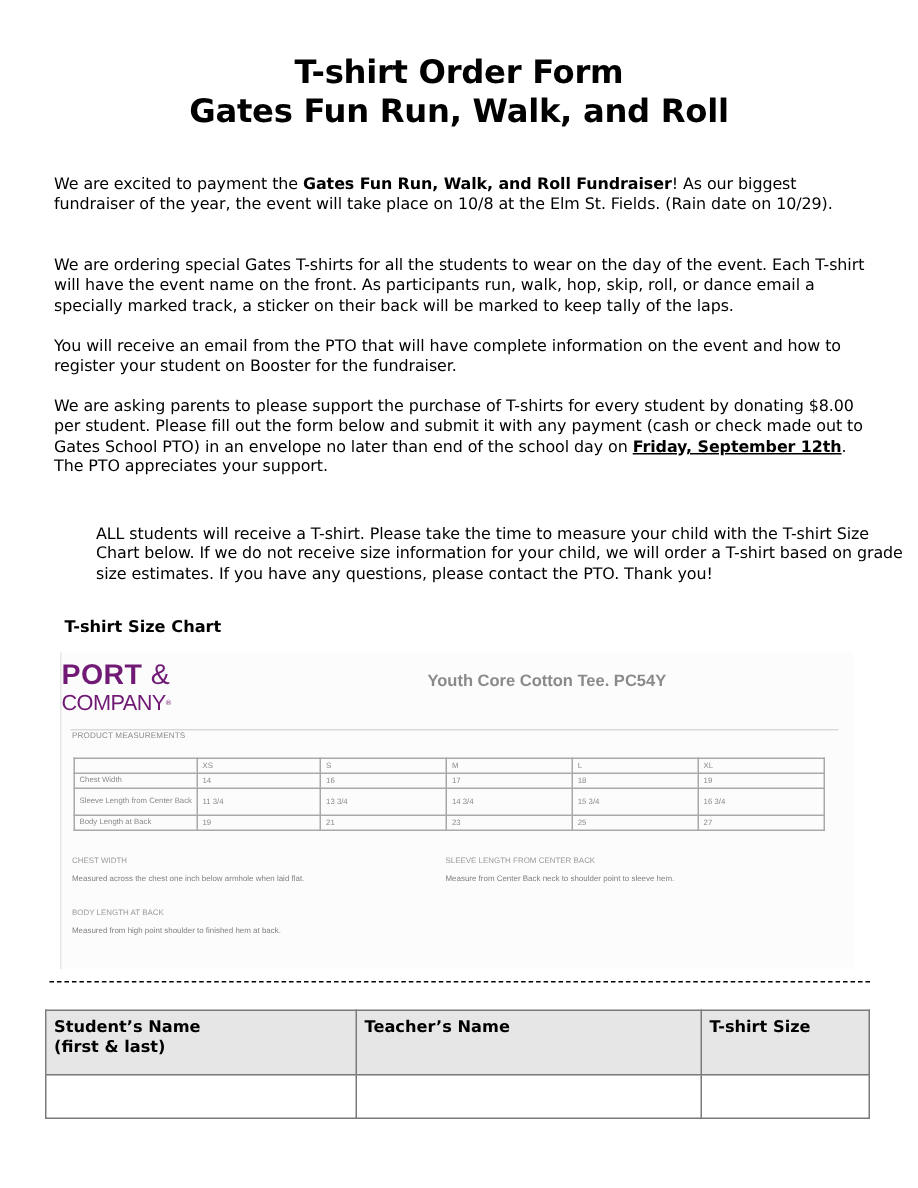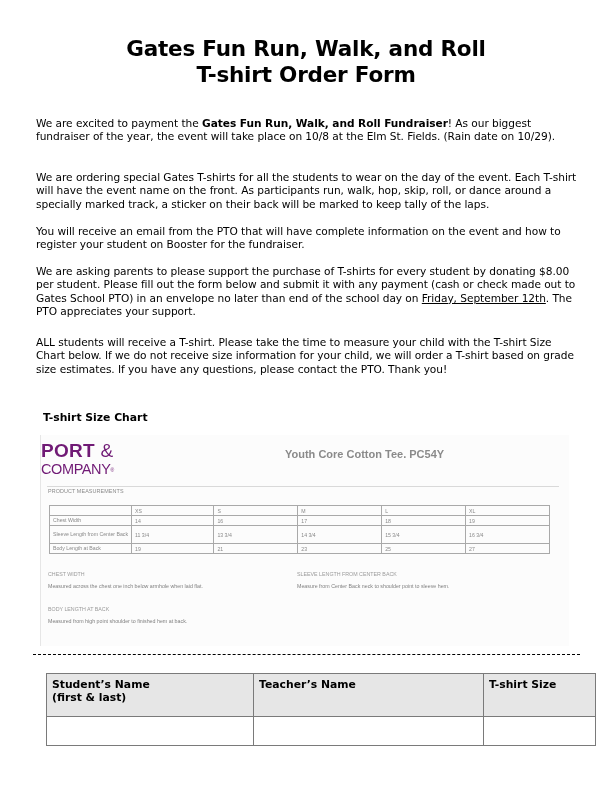--- a/index.html
+++ b/index.html
@@ -2,21 +2,21 @@
 <html><head>
   <meta charset="utf-8">
   <style>
     html, body { margin: 0; padding: 0; background: #ffffff; }
     body { width: 612px; height: 792px; position: relative; overflow: hidden;
            font-family: "DejaVu Sans", sans-serif; color: #000; }
     .title { position: absolute; left: 0; top: 36px; width: 612px; text-align: center;
              font-family: "DejaVu Sans", sans-serif; font-weight: bold; font-size: 21.5px; line-height: 26px; letter-spacing: -0.2px; }
     .para { position: absolute; left: 36px; width: 545px; font-size: 10.6px; line-height: 13.4px; letter-spacing: -0.05px; }
     .para b { font-weight: bold; margin-top: 31px; }
-    .para .uline { font-weight: normal; text-decoration: underline; }
+    .para .uline { font-weight: bold; text-decoration: underline; }
     .section-label { position: absolute; left: 43px; top: 411px; font-size: 10.8px; font-weight: bold; }
 
     
     .chart { position: absolute; left: 40px; top: 435px; width: 528px; height: 211px;
              background: #fcfcfc; border-left: 1px solid #e6e6e6; }
     .logo { position: absolute; left: 0; top: 9px; color: #701a75; font-family: "Liberation Sans", sans-serif; font-weight: bold; line-height: 14px; }
     .logo .l1 { font-size: 19px; letter-spacing: 0.3px; }
     .logo .l1 .amp { font-weight: normal; }
     .logo .l2 { font-size: 14.5px; font-weight: normal; letter-spacing: -0.4px; margin-top: 3px; display: block; }
     .logo .reg { font-size: 5px; vertical-align: middle; }
@@ -26,48 +26,48 @@
     table.sizes { position: absolute; left: 8px; top: 70px; width: 501px; border-collapse: collapse;
                   font-family: "Liberation Sans", sans-serif; font-size: 5.2px; color: #8a8a8a; }
     table.sizes td { border: 1px solid #a9a9a9; padding: 1px 3px; height: 7px; vertical-align: middle; }
     table.sizes td.rowlabel { width: 75px; line-height: 7px; }
     table.sizes tr.tall td { height: 15px; }
     .note-h { position: absolute; font-family: "Liberation Sans", sans-serif; font-size: 5.3px; color: #9a9a9a; }
     .note-t { position: absolute; font-family: "Liberation Sans", sans-serif; font-size: 5.3px; color: #808080; }
 
     .dashed { position: absolute; left: 33px; top: 654px; width: 547px; border-top: 1px dashed #000; }
 
-    table.order { position: absolute; left: 46px; top: 673px; width: 550px; border-collapse: collapse; font-size: 10.8px; }
+    table.order { position: absolute; left: 30px; top: 673px; width: 550px; border-collapse: collapse; font-size: 10.8px; }
     table.order th { background: #e6e6e6; border: 1px solid #7a7a7a; text-align: left; vertical-align: top;
                      font-weight: bold; padding: 4px 5px 0 5px; height: 38px; line-height: 13px; }
     table.order td { border: 1px solid #7a7a7a; height: 26px; }
     table.order th.c1, table.order td.c1 { width: 196px; }
     table.order th.c2, table.order td.c2 { width: 219px; margin-left: 36px; }
   </style>
 </head>
 <body>
 
 <div class="title">
+  <div>T-shirt Order Form</div>
   <div>Gates Fun Run, Walk, and Roll</div>
-  <div>T-shirt Order Form</div>
 </div>
 
 <div class="para" style="top:117px;">
   <span>We are excited to payment the </span><b>Gates Fun Run, Walk, and Roll Fundraiser</b><span>! As our biggest fundraiser of the year, the event will take place on 10/8 at the Elm St. Fields. (Rain date on 10/29).</span>
 </div>
 
-<div class="para" style="top:171px;">We are ordering special Gates T-shirts for all the students to wear on the day of the event. Each T-shirt will have the event name on the front. As participants run, walk, hop, skip, roll, or dance around a specially marked track, a sticker on their back will be marked to keep tally of the laps.</div>
+<div class="para" style="top:171px;">We are ordering special Gates T-shirts for all the students to wear on the day of the event. Each T-shirt will have the event name on the front. As participants run, walk, hop, skip, roll, or dance email a specially marked track, a sticker on their back will be marked to keep tally of the laps.</div>
 
 <div class="para" style="top:225px;">You will receive an email from the PTO that will have complete information on the event and how to register your student on Booster for the fundraiser.</div>
 
 <div class="para" style="top:265px;">
   <span>We are asking parents to please support the purchase of T-shirts for every student by donating $8.00 per student. Please fill out the form below and submit it with any payment (cash or check made out to Gates School PTO) in an envelope no later than end of the school day on </span><span class="uline">Friday, September 12th</span><span>. The PTO appreciates your support.</span>
 </div>
 
-<div class="para" style="top:336px;">ALL students will receive a T-shirt. Please take the time to measure your child with the T-shirt Size Chart below. If we do not receive size information for your child, we will order a T-shirt based on grade size estimates. If you have any questions, please contact the PTO. Thank you!</div>
+<div class="para" style="top:350px;margin-left:28px;">ALL students will receive a T-shirt. Please take the time to measure your child with the T-shirt Size Chart below. If we do not receive size information for your child, we will order a T-shirt based on grade size estimates. If you have any questions, please contact the PTO. Thank you!</div>
 
 <div class="section-label">T-shirt Size Chart</div>
 
 <div class="chart">
   <div class="logo">
     <span class="l1"><span>PORT</span> <span class="amp">&amp;</span></span>
     <span class="l2"><span>COMPANY</span><span class="reg">®</span></span>
   </div>
   <div class="product-title">Youth Core Cotton Tee. PC54Y</div>
   <div class="rule"></div>

